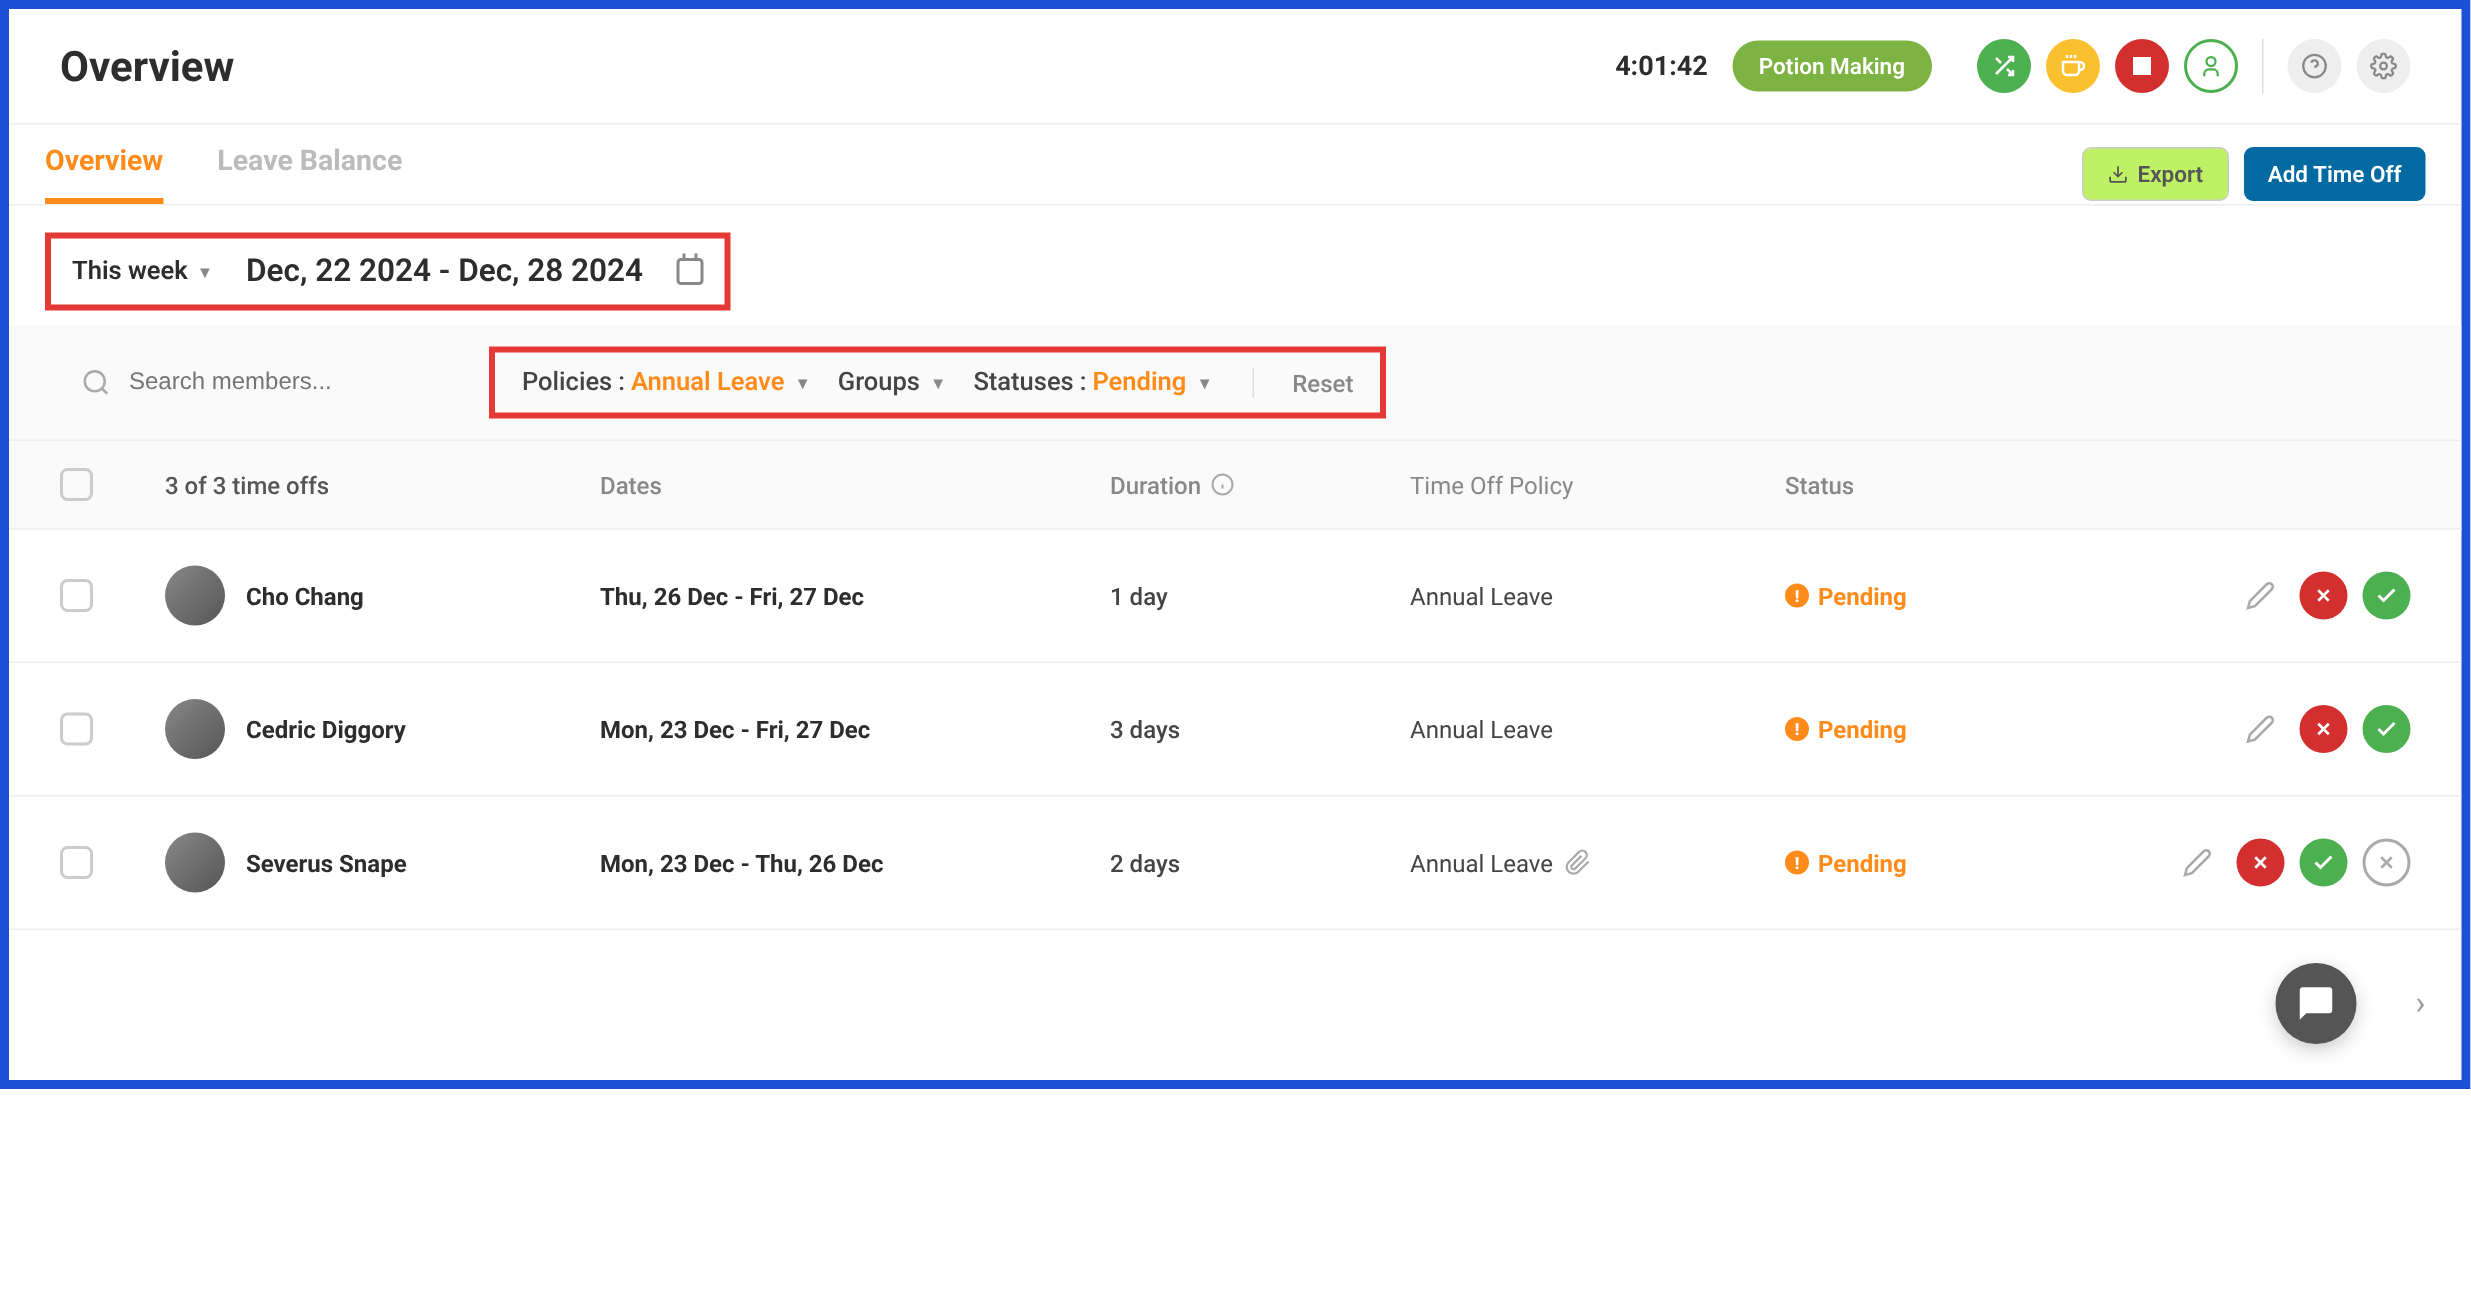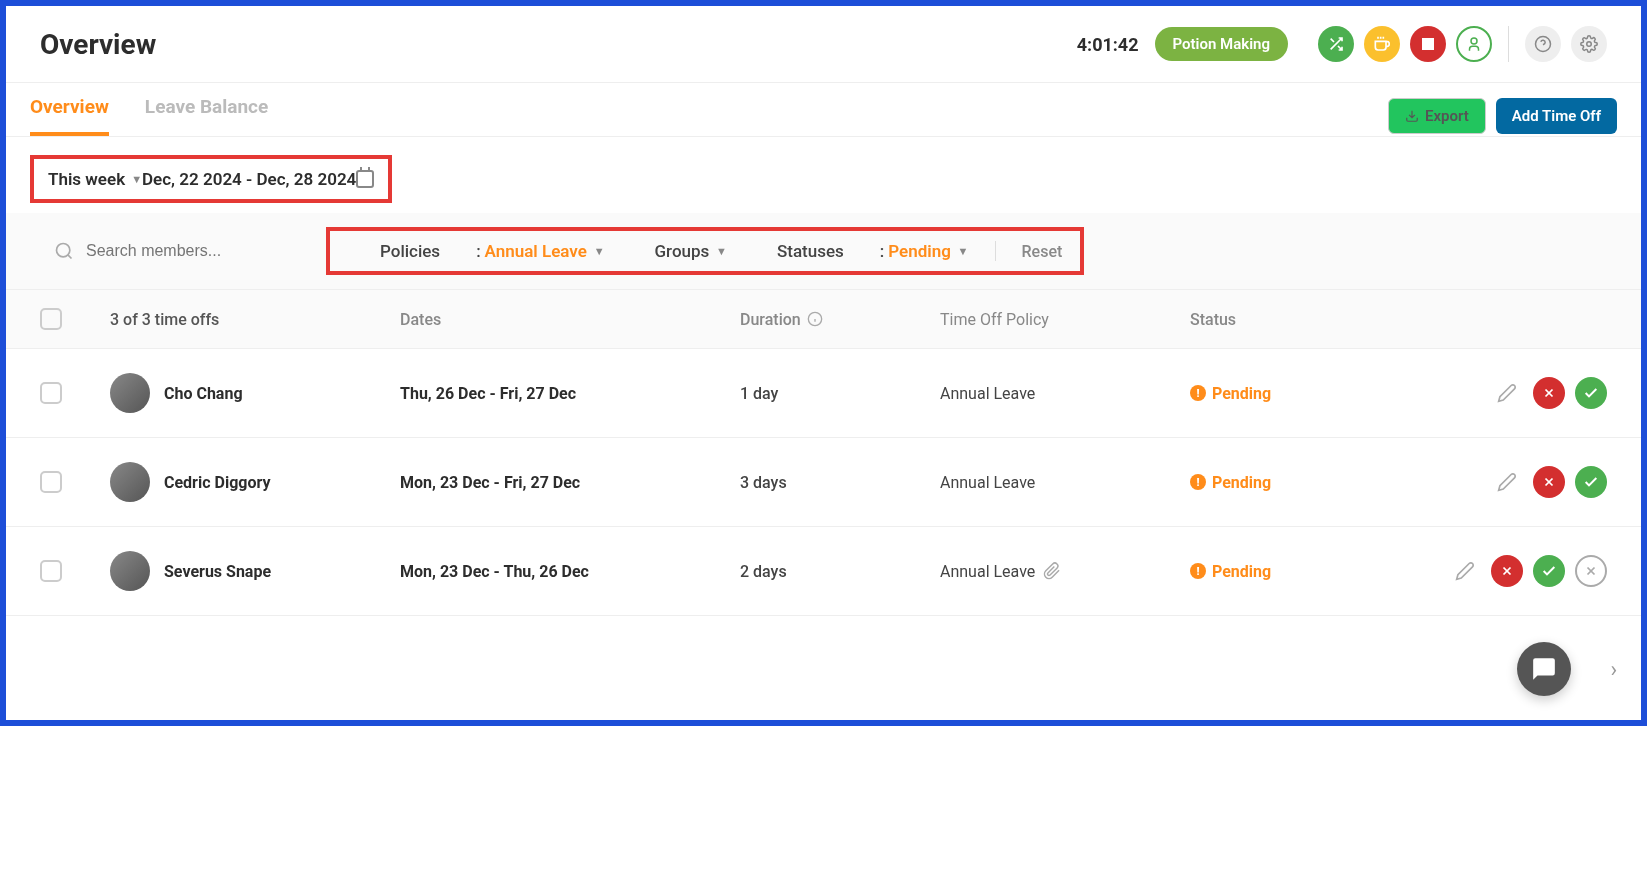--- a/index.html
+++ b/index.html
@@ -18,33 +18,33 @@
 .circle-red { background: #d32f2f; color: #fff; }
 .circle-outline-green { background: #fff; border: 2px solid #4caf50; color: #4caf50; }
 .circle-grey { background: #eee; color: #888; }
 .vdiv { width: 1px; height: 36px; background: #ddd; margin: 0 6px; }
 .tabs-row { display: flex; align-items: center; justify-content: space-between; padding: 12px 24px 0 24px; border-bottom: 1px solid #eee; }
 .tabs { display: flex; gap: 36px; }
 .tab { font-size: 19px; font-weight: 700; color: #bbb; padding-bottom: 14px; cursor: pointer; }
 .tab.active { color: #ff8c1a; border-bottom: 4px solid #ff8c1a; }
 .tabs-actions { display: flex; gap: 10px; }
 .btn { padding: 8px 16px; border-radius: 6px; font-size: 15px; font-weight: 600; cursor: pointer; display: flex; align-items: center; gap: 6px; }
-.btn-outline { background: #22c55e; border: 1px solid #ccc; color: #555; }
+.btn-outline { background: #bef264; border: 1px solid #ccc; color: #555; }
 .btn-orange { background: #0369a1; color: #fff; border: none; text-align: center; }
 .date-bar { padding: 18px 24px 10px 24px; }
-.date-box { display: inline-flex; align-items: center; padding: 10px 14px; border: 4px solid #e53935; }
+.date-box { display: inline-flex; align-items: center; gap: 22px; padding: 10px 14px; border: 4px solid #e53935; }
 .date-label { font-size: 17px; font-weight: 600; color: #2d2d2d; display: flex; align-items: center; gap: 6px; }
-.date-range { font-size: 17px; font-weight: 600; color: #2d2d2d; }
+.date-range { font-size: 21px; font-weight: 600; color: #2d2d2d; }
 .caret { color: #888; font-size: 11px; }
 .filters-row { display: flex; align-items: center; padding: 14px 24px 14px 48px; gap: 18px; border-bottom: 1px solid #eee; background: #fafafa; }
 .search-wrap { display: flex; align-items: center; gap: 12px; color: #aaa; flex: 0 0 260px; }
 .search-input { border: none; background: transparent; font-size: 16px; outline: none; width: 200px; }
 .filter-box { display: inline-flex; align-items: center; gap: 18px; padding: 10px 18px; border: 4px solid #e53935; margin-left: -6px; }
 .filter-item { font-size: 17px; color: #444; display: flex; align-items: center; gap: 4px; }
-.filter-label { font-weight: 500; color: #444; margin-left: 32px; }
+.filter-label { font-weight: 500; color: #444; }
 .filter-value { color: #ff8c1a; font-weight: 600; }
 .filter-sep { width: 1px; height: 20px; background: #ddd; margin: 0 8px; }
 .reset { color: #888; font-weight: 500; cursor: pointer; }
 .table-head { display: flex; align-items: center; padding: 18px 34px; color: #888; font-size: 16px; border-bottom: 1px solid #eee; background: #fafafa; }
 .col-check { width: 70px; display: flex; align-items: center; }
 .col-name { width: 290px; font-weight: 500; }
 .col-dates { width: 340px; font-weight: 500; }
 .col-duration { width: 200px; font-weight: 500; display: flex; align-items: center; gap: 6px; }
 .col-policy { width: 250px; font-weight: 400; }
 .col-status { width: 200px; font-weight: 500; }

